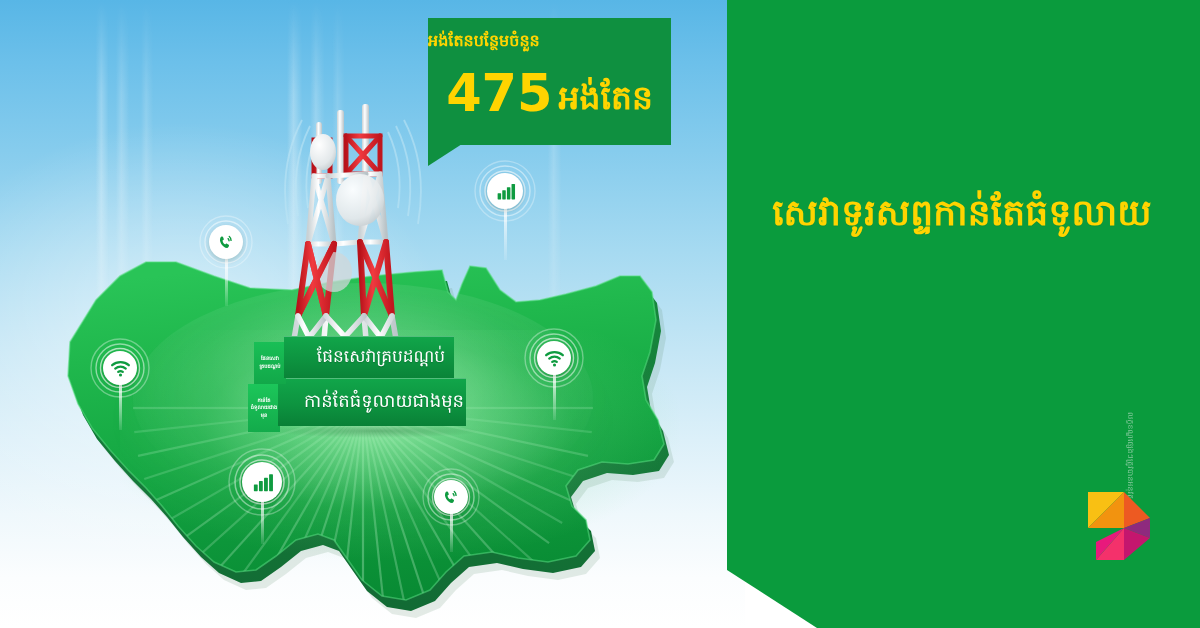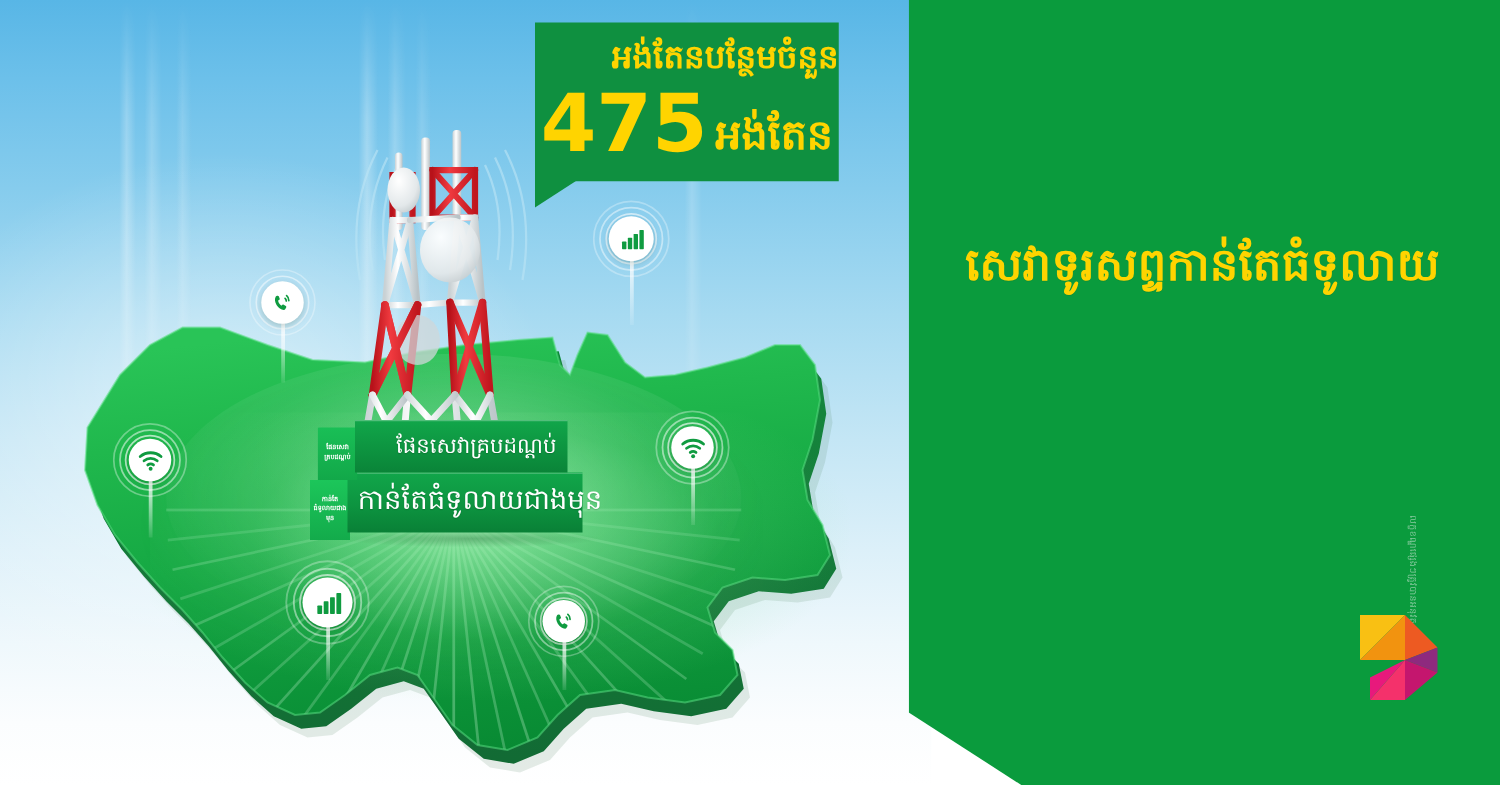--- a/index.html
+++ b/index.html
@@ -99,28 +99,28 @@
   }
   .bubble-tail {
     position:absolute; left:428px; top:144px;
     width:0; height:0;
     border-left:0 solid transparent;
     border-top:22px solid #0f9040;
     border-right:34px solid transparent;
   }
   .bubble-l1 {
     position:absolute; left:428px; top:32px; width:243px;
-    text-align:right; color:#ffd400; font-size:26px; font-weight:bold;
+    text-align:left; color:#ffd400; font-size:16px; font-weight:bold;
     line-height:1.1; white-space:nowrap;
   }
   .bubble-l2 {
     position:absolute; left:428px; top:68px; width:243px;
     text-align:center; color:#ffd400; line-height:1; white-space:nowrap;
   }
-  .bubble-num { font-size:64px; font-weight:bold; vertical-align:-2px; }
+  .bubble-num { font-size:51px; font-weight:bold; vertical-align:-2px; }
   .bubble-unit { font-size:33px; font-weight:bold; margin-left:6px;font-family:Liberation Serif, serif; }
 
   
   .tower { position:absolute; left:268px; top:104px; width:170px; height:265px; }
 
   
   .box-group { position:absolute; left:248px; top:336px; width:230px; height:92px; }
 
   .box-a-front {
     position:absolute; left:36px; top:0px; width:170px; height:42px;
@@ -141,21 +141,21 @@
     position:absolute; left:0px; top:48px; width:32px; height:48px;
     background:linear-gradient(to bottom,#1cc65a 0%,#13ab4b 100%);
     clip-path:polygon(0 0, 100% -12%, 100% 100%, 0 112%);
   }
   .box-front-label {
     position:absolute; left:12px; top:0; width:100%; height:100%;
     display:flex; align-items:center; justify-content:center;
     color:#ffffff; font-size:17px; font-weight:normal; white-space:nowrap;
     text-shadow:0 1px 1px rgba(0,0,0,.18);
   }
-  .box-b-front .box-front-label { font-size:22px;border-radius:15px; }
+  .box-b-front .box-front-label { font-size:18px;border-radius:15px; }
   .box-side-label {
     position:absolute; left:1px; top:0; width:30px; height:100%;
     display:flex; flex-direction:column; align-items:center; justify-content:center;
     color:#ffffff; font-size:5.2px; font-weight:bold; line-height:1.45;
     text-align:center;
   }
   .box-shadow {
     position:absolute; left:24px; top:88px; width:210px; height:14px;
     background:radial-gradient(ellipse at center, rgba(0,70,20,.30) 0%, rgba(0,70,20,0) 70%);
   }

